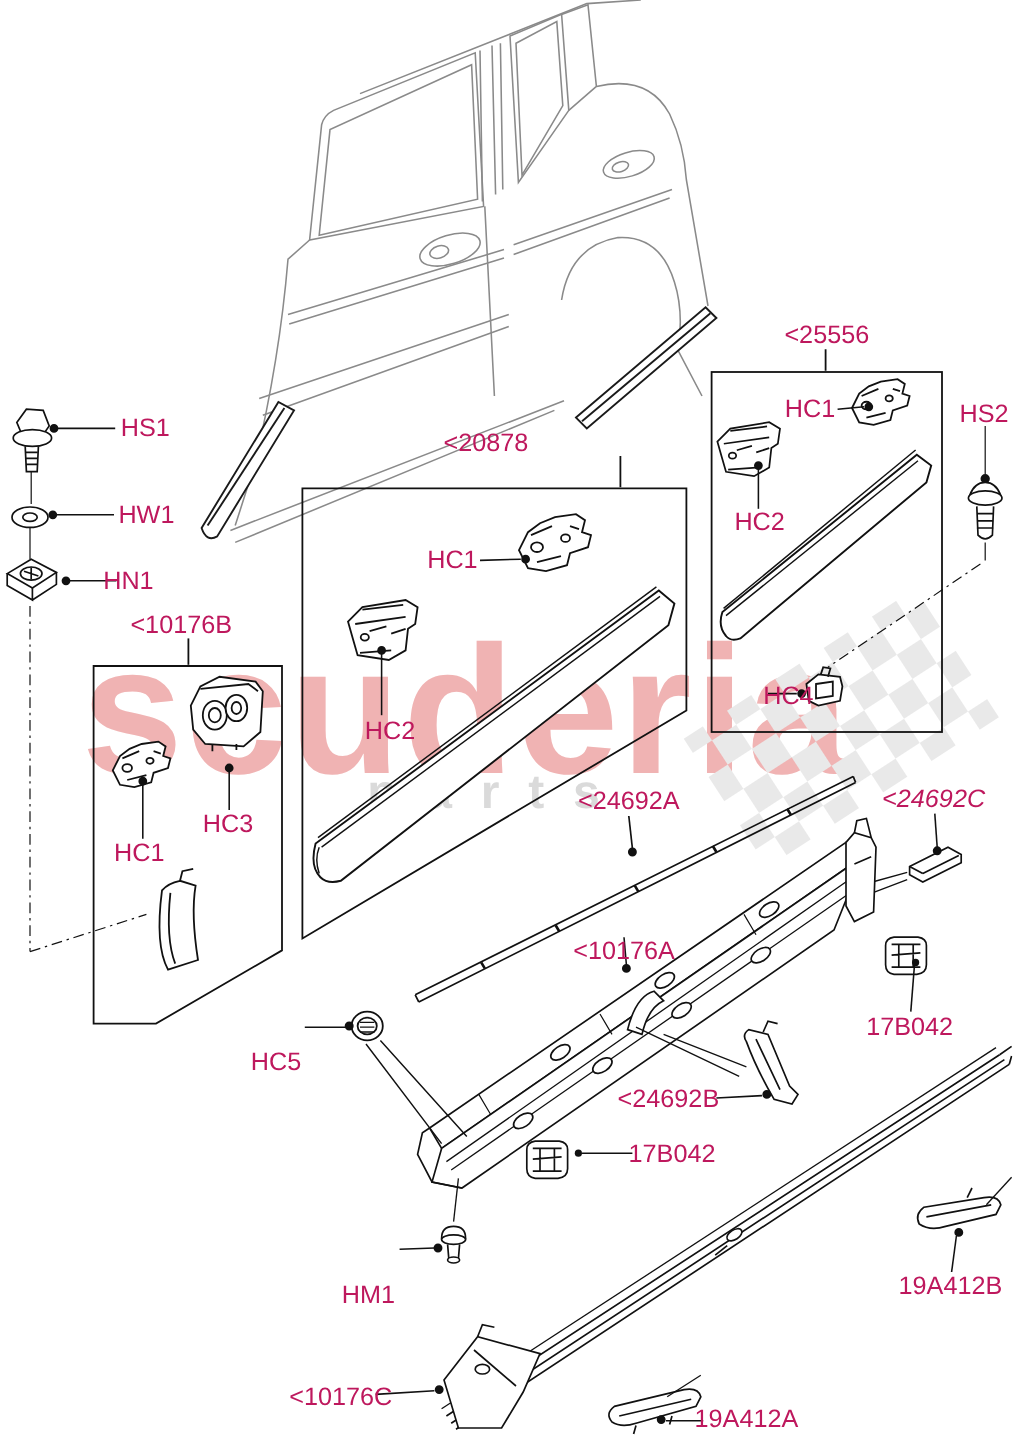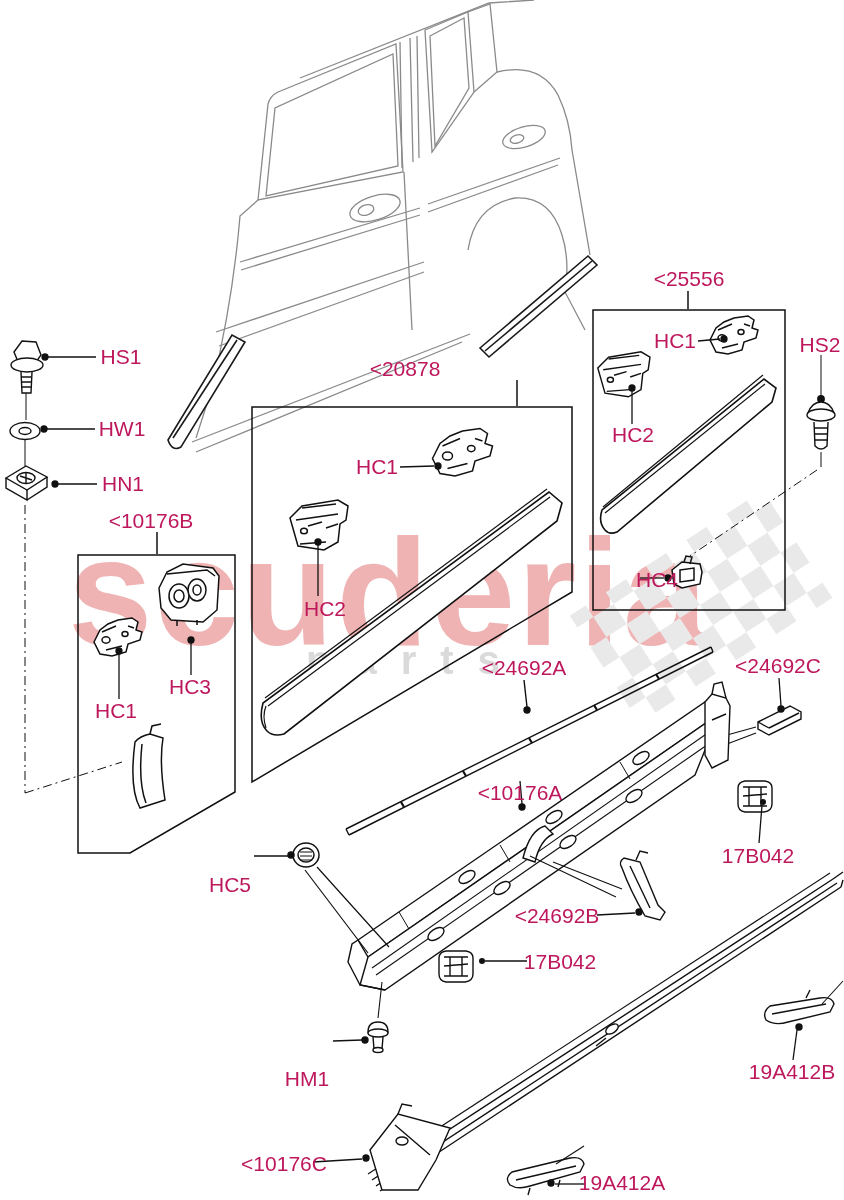--- a/index.html
+++ b/index.html
@@ -285,34 +285,34 @@
         <circle cx="45" cy="357" r="3" fill="#111"></circle>
       <path d="M46,429 L95,429"></path>
         <circle cx="44" cy="429" r="3" fill="#111"></circle>
       <path d="M57,484 L97,484"></path>
         <circle cx="55" cy="484" r="3" fill="#111"></circle>
     </g>
   </svg>
 
   <div class="lbl" style="left:121px;top:357px;">HS1</div>
   <div class="lbl" style="left:122px;top:429px;">HW1</div>
-  <div class="lbl" style="left:123px;top:484px;">HN1</div>
+  <div class="lbl" style="left:107px;top:484px;">HN1</div>
   <div class="lbl" style="left:151px;top:521px;">&lt;10176B</div>
   <div class="lbl" style="left:116px;top:711px;">HC1</div>
   <div class="lbl" style="left:190px;top:687px;">HC3</div>
   <div class="lbl" style="left:405px;top:369px;">&lt;20878</div>
   <div class="lbl" style="left:377px;top:467px;">HC1</div>
   <div class="lbl" style="left:325px;top:609px;">HC2</div>
   <div class="lbl" style="left:689px;top:279px;">&lt;25556</div>
   <div class="lbl" style="left:675px;top:341px;">HC1</div>
   <div class="lbl" style="left:633px;top:435px;">HC2</div>
   <div class="lbl" style="left:820px;top:345px;">HS2</div>
   <div class="lbl" style="left:617px;top:580px;margin-left:40px;">HC4</div>
   <div class="lbl" style="left:524px;top:668px;">&lt;24692A</div>
-  <div class="lbl" style="left:778px;top:666px;">&lt;24692C</div>
+  <div class="lbl" style="left:778px;top:666px;font-style:italic;">&lt;24692C</div>
   <div class="lbl" style="left:520px;top:769px;margin-top:24px;">&lt;10176A</div>
   <div class="lbl" style="left:758px;top:856px;">17B042</div>
   <div class="lbl" style="left:557px;top:916px;">&lt;24692B</div>
   <div class="lbl" style="left:230px;top:885px;">HC5</div>
   <div class="lbl" style="left:560px;top:962px;">17B042</div>
   <div class="lbl" style="left:307px;top:1042px;margin-top:37px;">HM1</div>
   <div class="lbl" style="left:792px;top:1072px;">19A412B</div>
   <div class="lbl" style="left:284px;top:1164px;">&lt;10176C</div>
   <div class="lbl" style="left:622px;top:1183px;">19A412A</div>
 

